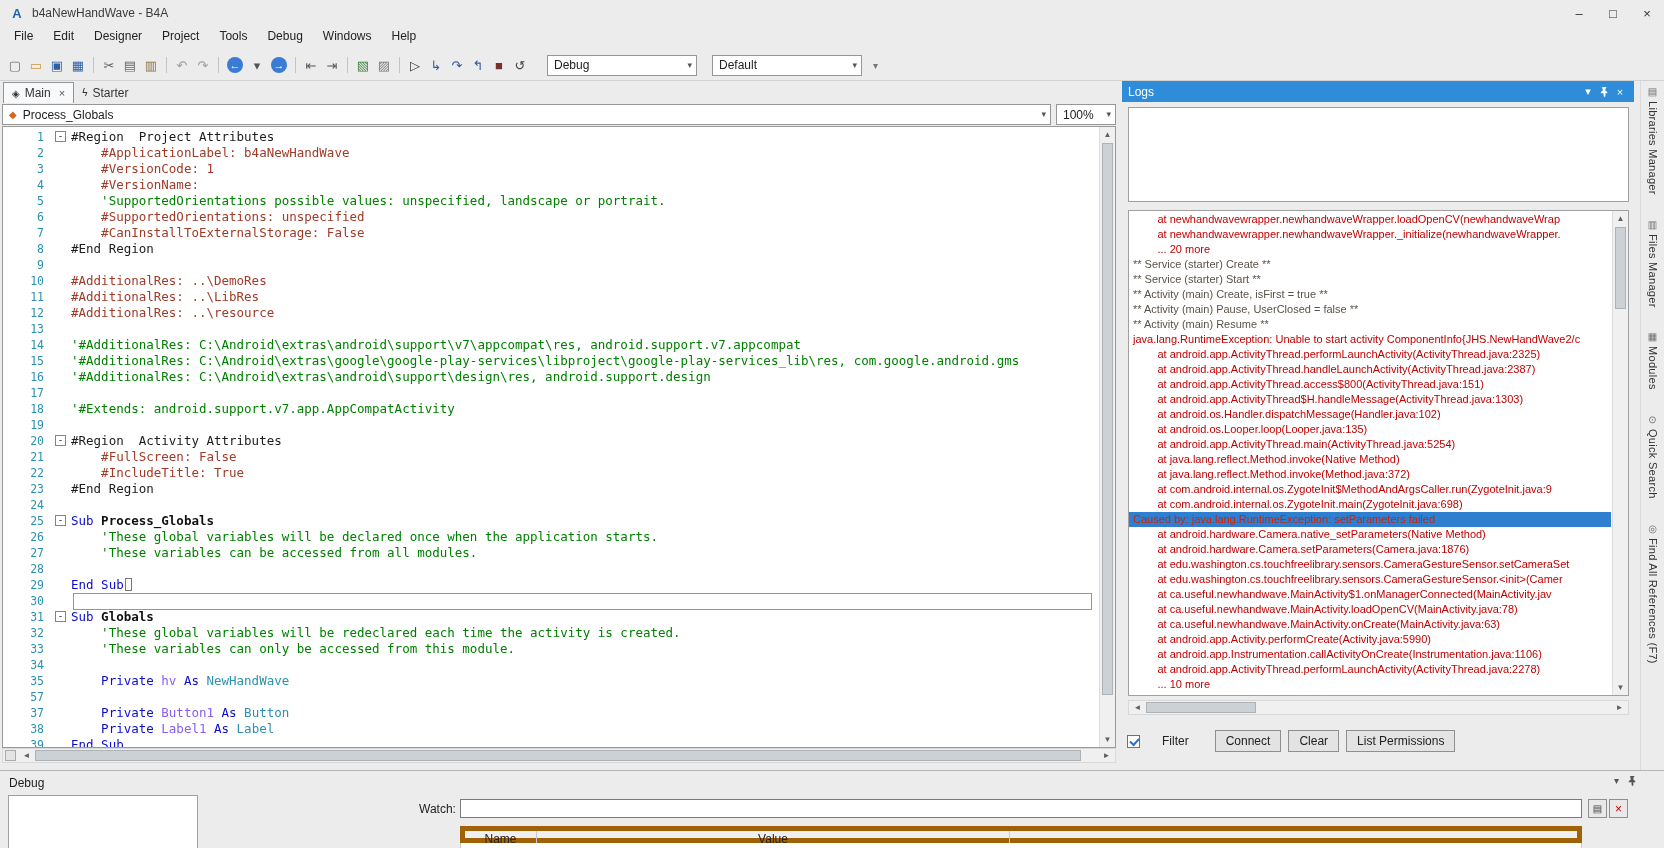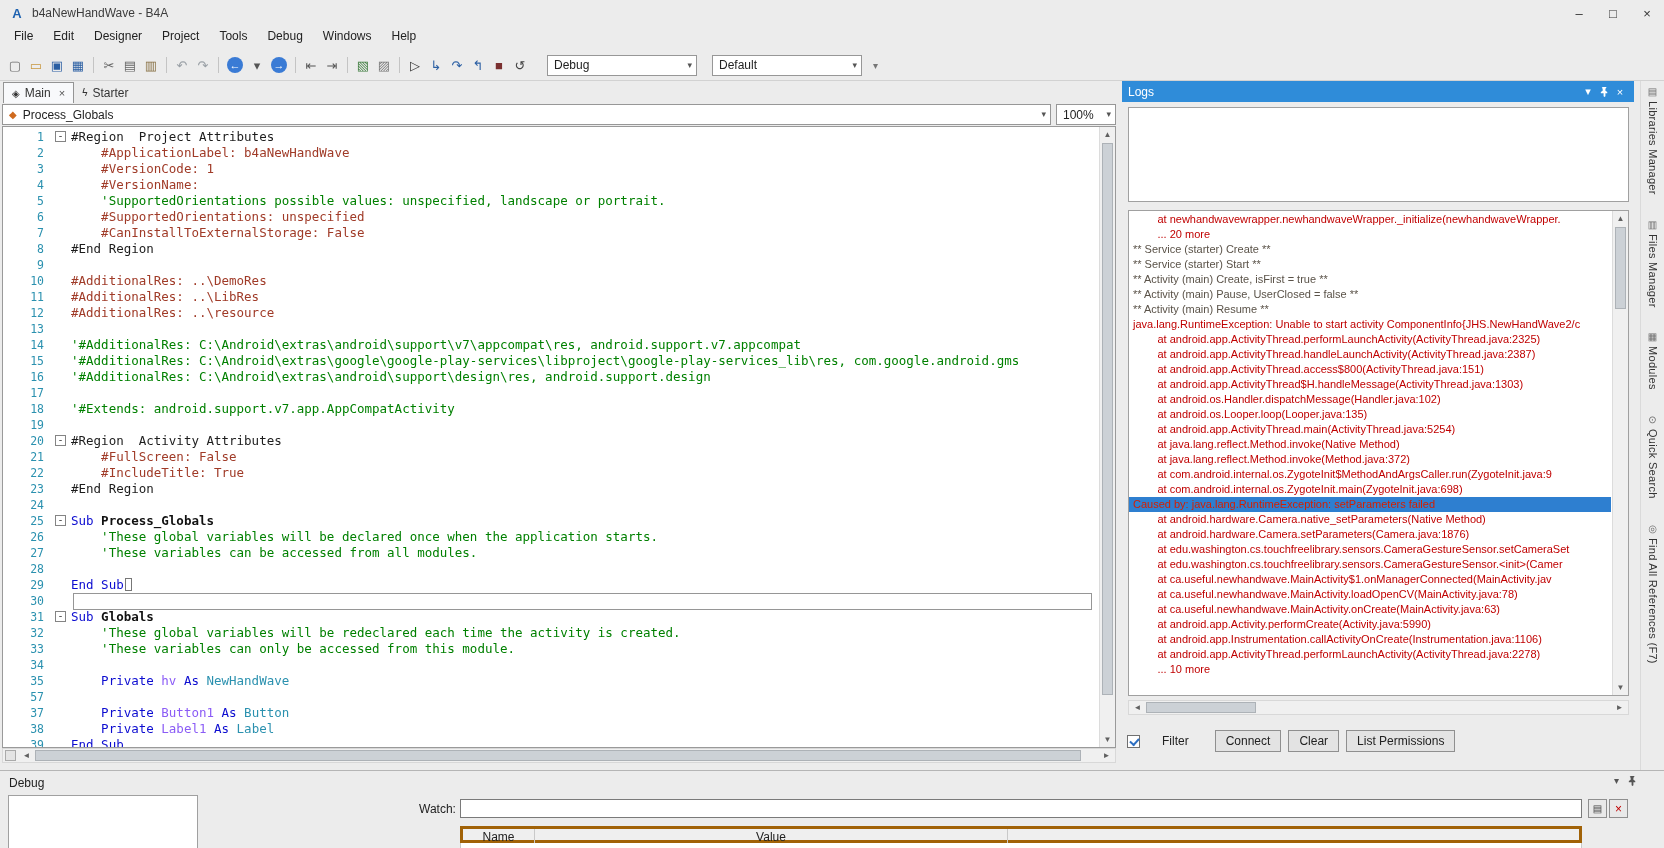--- a/index.html
+++ b/index.html
@@ -90,21 +90,21 @@
   
   .bottom{position:absolute;left:0;top:770px;width:100%;height:78px;border-top:1px solid #b5b5b5;background:#ececec;}
   .bp-title{position:absolute;left:9px;top:5px;font-size:12px;}
   .bp-icons{position:absolute;right:26px;top:4px;display:flex;gap:8px;color:#555;font-size:10px;align-items:center;}
   .bp-white{position:absolute;left:8px;top:24px;width:190px;height:60px;background:#fff;border:1px solid #a0a0a0;}
   .watch-label{position:absolute;left:419px;top:31px;font-size:12px;}
   .watch-input{position:absolute;left:460px;top:28px;width:1122px;height:19px;border:1px solid #7a7a7a;font-size:12px;padding:0 4px;font-family:inherit;background:#fff;}
   .watch-btn{position:absolute;top:28px;width:19px;height:19px;border:1px solid #8f8f8f;background:#e9e9e9;font-size:10px;display:flex;align-items:center;justify-content:center;}
   #watch-view{left:1588px;color:#444;}
   #watch-clear{left:1609px;color:#c00000;font-size:12px;}
-  .watch-table{position:absolute;left:460px;top:55px;width:1122px;height:17px;background:#efefef;border:3px solid #a16207;}
+  .watch-table{position:absolute;left:460px;top:55px;width:1122px;height:17px;background:#efefef;border:5px solid #a16207;}
   .wth{position:absolute;top:0;height:15px;font-size:12px;color:#222;display:flex;align-items:center;justify-content:center;border-right:1px solid #c9c9c9;}
   .wth-0{left:0;width:72px;}
   .wth-1{left:72px;width:473px;}
   .watch-body{position:absolute;left:460px;top:72px;width:1122px;height:6px;background:#fff;border:1px solid #c9c9c9;border-top:none;}
   .pin-svg{display:block;}
 </style>
 </head>
 <body>
 
 <div id="app">
@@ -257,20 +257,21 @@
     <span class="lh-ic">
       <svg class="pin-svg" width="11" height="11" viewBox="0 0 12 12">
           <path d="M4 1h4v1l-1 1v2.3l2 1.2V8H7v3.2L6 12 5 11.2V8H2V6.5l2-1.2V3L3 2z" fill="#ffffff"></path>
         </svg>
     </span>
     <span class="lh-ic">×</span>
   </div>
   <div class="logs-info"></div>
   <div class="logs-box">
     <div id="log-lines">
+        <div class="log-line l-err">        at newhandwavewrapper.newhandwaveWrapper.loadOpenCV(newhandwaveWrap</div>
         <div class="log-line l-err">        at newhandwavewrapper.newhandwaveWrapper._initialize(newhandwaveWrapper.</div>
         <div class="log-line l-err">        ... 20 more</div>
         <div class="log-line l-info">** Service (starter) Create **</div>
         <div class="log-line l-info">** Service (starter) Start **</div>
         <div class="log-line l-info">** Activity (main) Create, isFirst = true **</div>
         <div class="log-line l-info">** Activity (main) Pause, UserClosed = false **</div>
         <div class="log-line l-info">** Activity (main) Resume **</div>
         <div class="log-line l-err">java.lang.RuntimeException: Unable to start activity ComponentInfo{JHS.NewHandWave2/c</div>
         <div class="log-line l-err">        at android.app.ActivityThread.performLaunchActivity(ActivityThread.java:2325)</div>
         <div class="log-line l-err">        at android.app.ActivityThread.handleLaunchActivity(ActivityThread.java:2387)</div>

